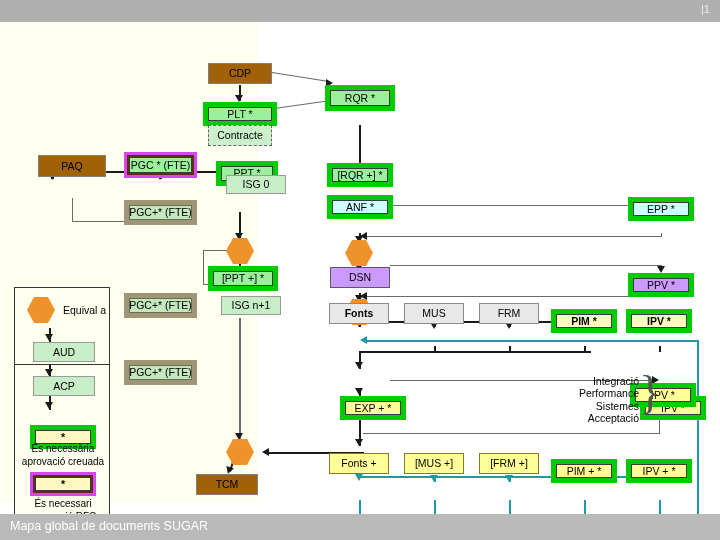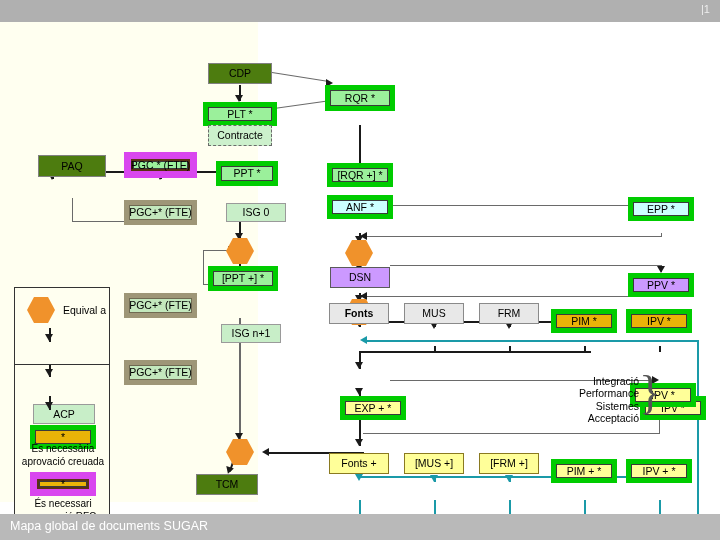--- a/index.html
+++ b/index.html
@@ -21,23 +21,23 @@
   
   .node{
     position:absolute;
     box-sizing:border-box;
     display:flex;align-items:center;justify-content:center;
     font-size:10.5px;color:#000;text-align:center;
     white-space:nowrap;
     line-height:1;
   }
   
-  .n-green{background:#4d7c0f;border:1px solid #808080;}
-  
-  .n-palegreen{background:#c8eec8;border:1px solid #9a9a9a;margin-top:28px;}
+  .n-green{background:#a16207;border:1px solid #808080;}
+  
+  .n-palegreen{background:#c8eec8;border:1px solid #9a9a9a;}
   
   .n-dashed{background:#ccf0cc;border:1px dashed #6b6b6b;}
   
   .n-grey{background:#e8e8e8;border:1px solid #8a8a8a;}
   
   .n-yellow{background:#ffff99;border:1px solid #8a7a20;}
   
   .n-purple{background:#cc99ff;border:1px solid #5a5a5a;}
 
   
@@ -49,21 +49,21 @@
   }
   .ring-green > .inner{
     width:100%;height:100%;box-sizing:border-box;
     display:flex;align-items:center;justify-content:center;
     font-size:10.5px;color:#000;white-space:nowrap;line-height:1;
     border:1px solid #3a3a3a;
   }
   
   .ring-brown{
     position:absolute;box-sizing:border-box;
-    border:7px solid #d946ef;background:#5a3114;
+    border:3px solid #d946ef;background:#5a3114;
     padding:2px;
     text-align:right;
   }
   .ring-brown > .inner{
     width:100%;height:100%;box-sizing:border-box;
     display:flex;align-items:center;justify-content:center;
     font-size:10.5px;color:#000;white-space:nowrap;line-height:1;
     border:1px solid #3a3a3a;
   }
   
@@ -75,21 +75,21 @@
     width:100%;height:100%;box-sizing:border-box;
     display:flex;align-items:center;justify-content:center;
     font-size:10.5px;color:#000;white-space:nowrap;line-height:1;
     border:1px solid #6f6a52;
   }
 
   .fill-green{background:#9bf09b;}
   .fill-palegreen{background:#c3e8bd;}
   .fill-cyan{background:#ccffff;}
   .fill-purple{background:#cc99ff;}
-  .fill-white{background:#eab308;}
+  .fill-white{background:#fef9c3;font-weight:bold;}
   .fill-yellow{background:#ffff99;}
 
   
   .hex{
     position:absolute;width:28px;height:26px;
     background:#f0922b;
     clip-path:polygon(25% 0%,75% 0%,100% 50%,75% 100%,25% 100%,0% 50%);
   }
 
   

